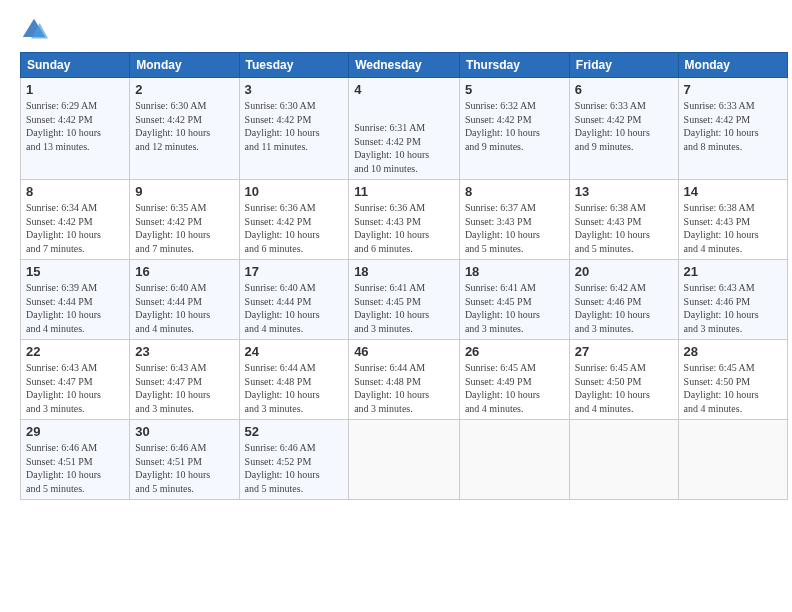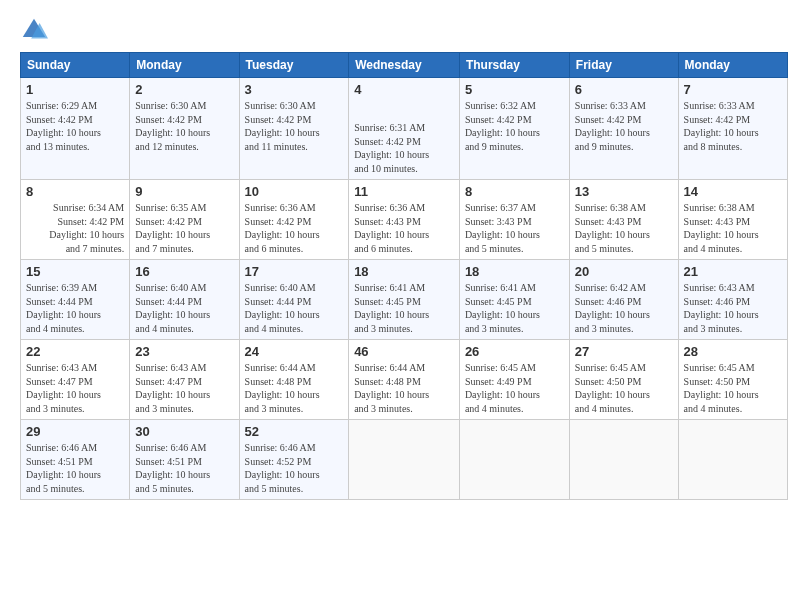--- a/index.html
+++ b/index.html
@@ -189,21 +189,21 @@
             <span class="day-num">7</span>
             <div class="day-info" style="white-space: pre-line;">Sunrise: 6:33 AM
 Sunset: 4:42 PM
 Daylight: 10 hours
 and 8 minutes.</div>
           </td>
         </tr>
         <tr>
           <td>
             <span class="day-num">8</span>
-            <div class="day-info" style="white-space: pre-line; text-align: right;">Sunrise: 6:34 AM
+            <div class="day-info" style="white-space: pre-line;">Sunrise: 6:34 AM
 Sunset: 4:42 PM
 Daylight: 10 hours
 and 7 minutes.</div>
           </td>
           <td>
             <span class="day-num">9</span>
             <div class="day-info" style="white-space: pre-line;">Sunrise: 6:35 AM
 Sunset: 4:42 PM
 Daylight: 10 hours
 and 7 minutes.</div>

